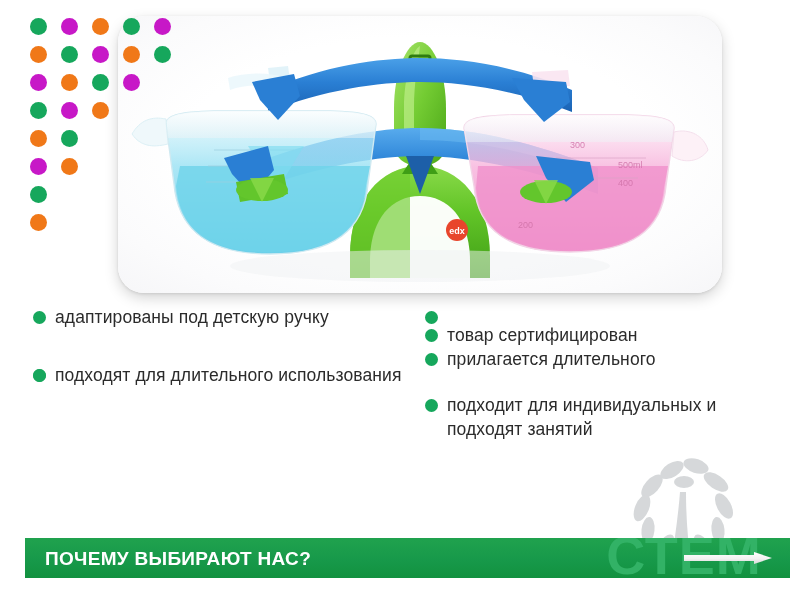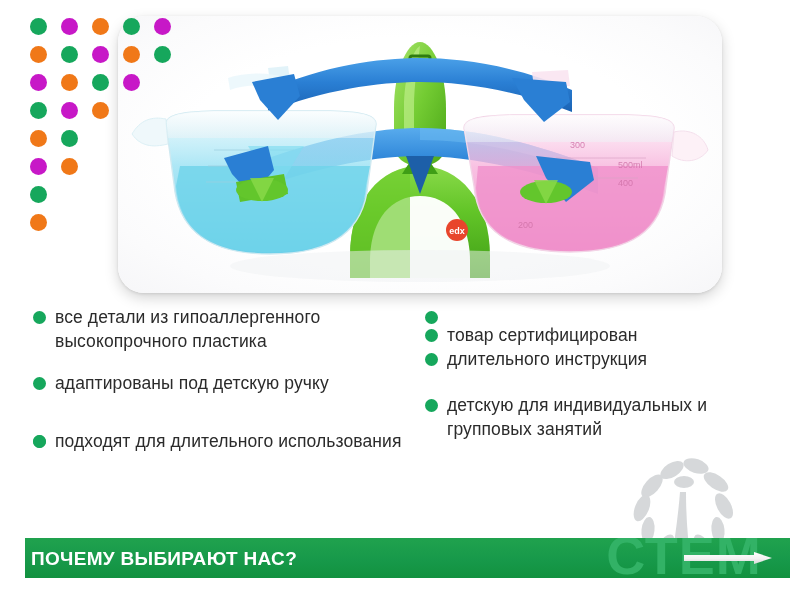--- a/index.html
+++ b/index.html
@@ -96,21 +96,21 @@
     left: 25px;
     top: 538px;
     width: 765px;
     height: 40px;
     background: linear-gradient(180deg, #20a24e 0%, #17994a 55%, #12913f 100%);
     z-index: 7;
     overflow: hidden;
   }
   #footer-title {
     position: absolute;
-    left: 6px;
+    left: 20px;
     top: 0;
     height: 48px;
     line-height: 41px;
     color: #ffffff;
     font-size: 19px;
     font-weight: bold;
     letter-spacing: 0.3px;
     white-space: nowrap;
   }
   #footer-arrow {
@@ -279,30 +279,29 @@
           <path d="M416 164 L440 164 L428 188 Z" fill="#8ada4a" opacity="0.8"></path>
         </g>
 
         <ellipse cx="302" cy="250" rx="190" ry="16" fill="#f0f2f4" opacity="0.5"></ellipse>
       </svg>
     </div>
   </div>
 
   <div id="bullets">
     <div class="bullet-col" id="col-left">
-        <div class="bullet-item" style="margin-bottom: 18px;"><span class="bullet-dot" style="background: rgb(22, 167, 92);"></span><span>все детали из гипоаллергенного высокопрочного пластика</span></div>
         <div class="bullet-item" style="margin-bottom: 34px;"><span class="bullet-dot" style="background: rgb(22, 167, 92);"></span><span>адаптированы под детскую ручку</span></div>
         <div class="bullet-item" style="margin-bottom: 22px;"><span class="bullet-dot" style="background: rgb(22, 167, 92);"></span></div>
         <div class="bullet-item" style="margin-bottom: 22px;"><span class="bullet-dot" style="background: rgb(22, 167, 92);"></span><span>подходят для длительного использования</span></div>
       </div>
     <div class="bullet-col" id="col-right">
         <div class="bullet-item" style="margin-bottom: 18px;"><span class="bullet-dot" style="background: rgb(22, 167, 92);"></span></div>
         <div class="bullet-item" style=""><span class="bullet-dot" style="background: rgb(22, 167, 92);"></span><span>товар сертифицирован</span></div>
-        <div class="bullet-item" style="margin-bottom: 22px;"><span class="bullet-dot" style="background: rgb(22, 167, 92);"></span><span>длительного инструкция</span></div>
-        <div class="bullet-item" style="margin-bottom: 22px;"><span class="bullet-dot" style="background: rgb(22, 167, 92);"></span><span>детскую для индивидуальных и групповых занятий</span></div>
+        <div class="bullet-item" style="margin-bottom: 22px;"><span class="bullet-dot" style="background: rgb(22, 167, 92);"></span><span>прилагается длительного</span></div>
+        <div class="bullet-item" style="margin-bottom: 22px;"><span class="bullet-dot" style="background: rgb(22, 167, 92);"></span><span>подходит для индивидуальных и подходят занятий</span></div>
       </div>
   </div>
 
   <div id="stem-watermark">
     <svg viewBox="0 0 188 140" width="188" height="140" xmlns="http://www.w3.org/2000/svg">
       <g fill="#cfd2d4" opacity="0.85">
         <ellipse cx="60" cy="18" rx="13" ry="7" transform="rotate(-32 60 18)"></ellipse>
         <ellipse cx="84" cy="14" rx="13" ry="7" transform="rotate(18 84 14)"></ellipse>
         <ellipse cx="40" cy="34" rx="14" ry="7" transform="rotate(-48 40 34)"></ellipse>
         <ellipse cx="104" cy="30" rx="14" ry="7" transform="rotate(34 104 30)"></ellipse>

